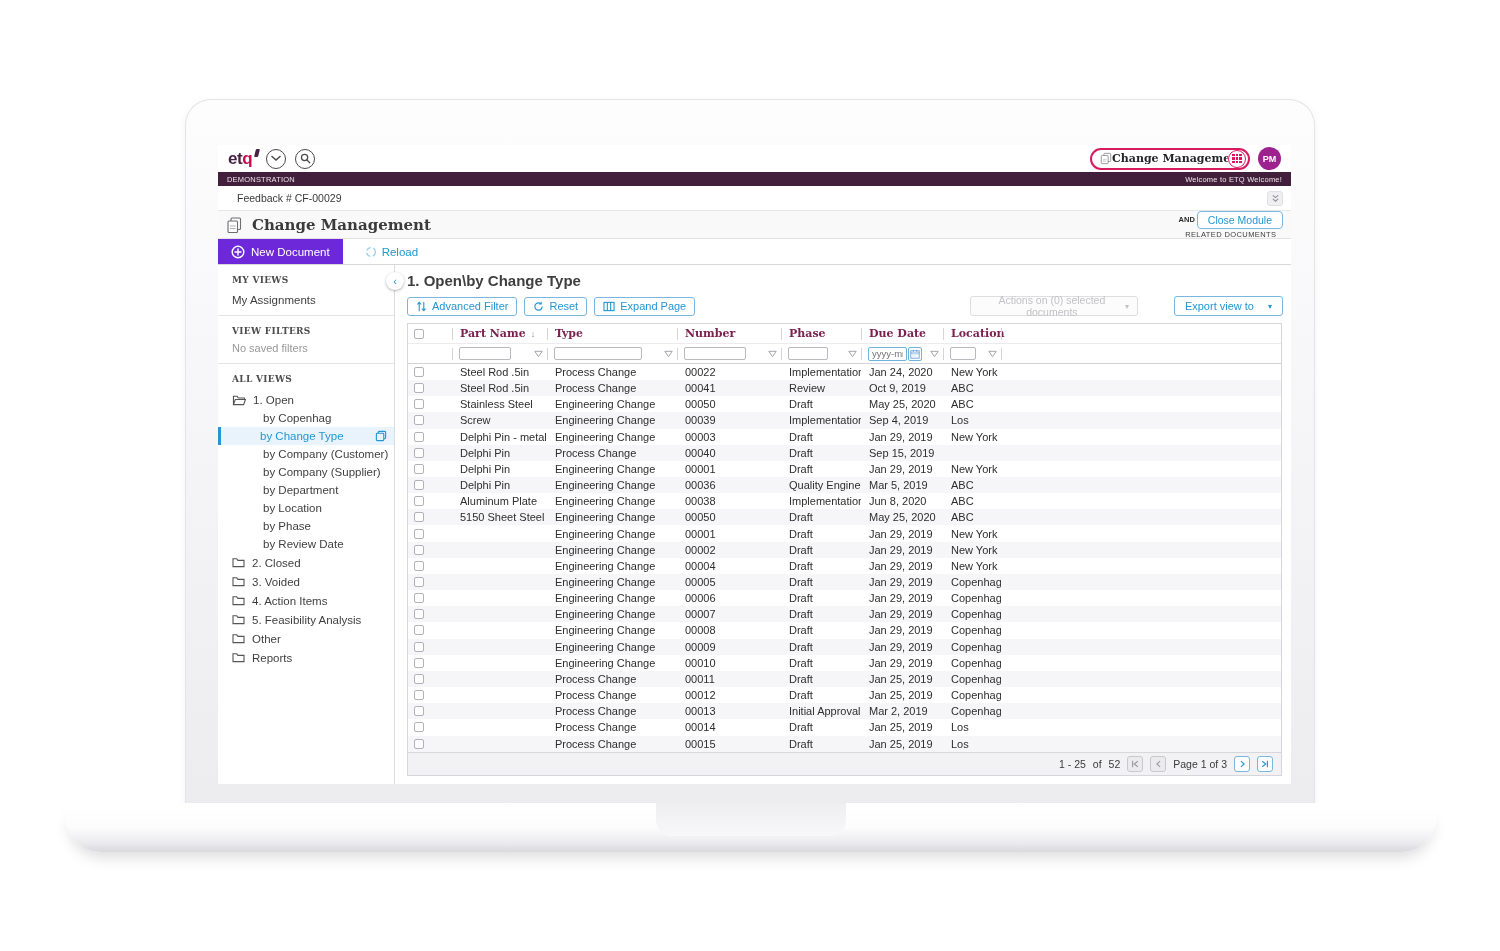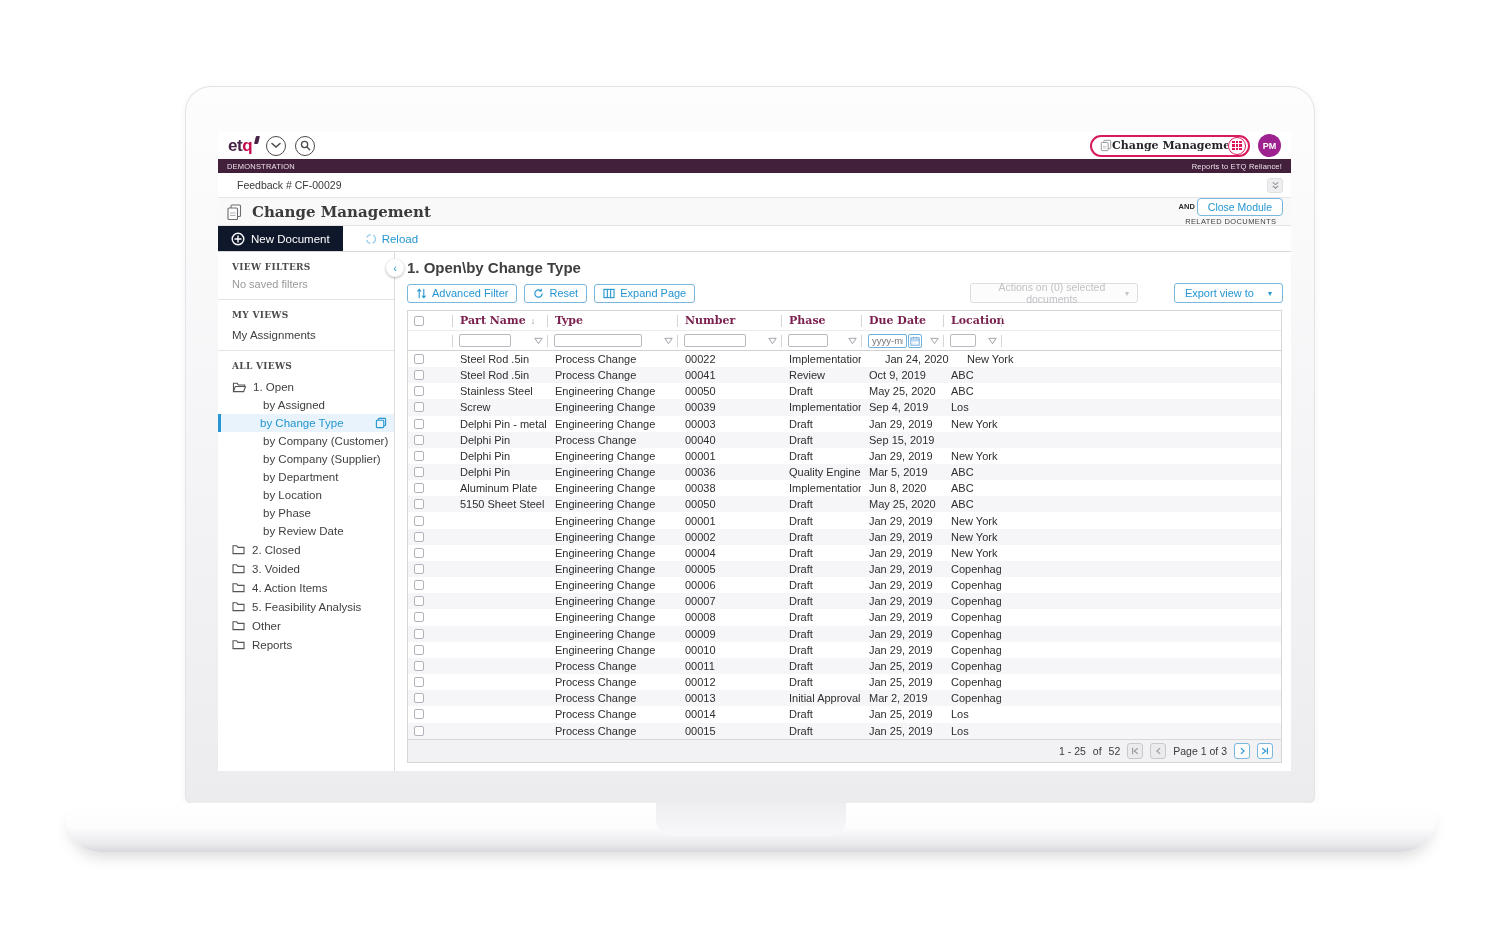--- a/index.html
+++ b/index.html
@@ -1,20 +1,20 @@
 <!DOCTYPE html>
 <html><head>
 <meta charset="utf-8">
 <style>
   * { margin:0; padding:0; box-sizing:border-box; }
   html,body { width:1500px; height:951px; background:#ffffff; font-family:"Liberation Sans", sans-serif; }
   .canvas { position:relative; width:1500px; height:951px; overflow:hidden; }
 
   
-  .bezel { position:absolute; left:185px; top:86px; width:1130px; height:718px;
+  .bezel { position:absolute; left:185px; top:99px; width:1130px; height:718px;
            border-radius:26px 26px 8px 8px;
            background:linear-gradient(180deg,#fdfdfe 0%,#f3f3f5 60%,#ececee 100%);
            box-shadow:inset 0 0 0 1px #e4e4e8, 0 2px 8px rgba(0,0,0,.05); }
   .screen { position:absolute; left:33px; top:46px; width:1073px; height:639px; background:#fff; overflow:hidden; }
   .base { position:absolute; left:65px; top:803px; width:1372px; height:49px;
           border-radius:5px 5px 36px 36px;
           background:linear-gradient(180deg,#ffffff 0%,#fcfcfd 50%,#ebebee 82%,#d8d8dd 100%);
           box-shadow:0 10px 16px -6px rgba(0,0,0,.16); }
   .notch { width:190px; height:33px; margin:0 auto; border-radius:0 0 16px 16px;
            background:linear-gradient(180deg,#eeeef1,#f8f8fa); }
@@ -59,21 +59,21 @@
   .modulerow h1 { font-family:"DejaVu Serif", serif; font-size:15px; color:#3b3b3b; margin-left:9px; font-weight:bold; }
   .mr-right { margin-left:auto; text-align:center; }
   .mr-top { display:flex; align-items:center; justify-content:space-between; }
   .and-label { font-size:7.5px; font-weight:bold; color:#2b2b2b; margin-right:2px; }
   .close-btn { height:18px; padding:0 10px; border:1px solid #79b7de; border-radius:4px; background:#fff;
                color:#2596d1; font-size:10.5px; }
   .related-label { font-size:7.5px; color:#3f3f3f; letter-spacing:.4px; margin-top:1px; }
 
   
   .actionsrow { height:26px; background:#fff; border-bottom:1px solid #d8d8da; display:flex; align-items:stretch; }
-  .newdoc-btn { border:none; background:#0f172a; color:#fff; font-size:11.5px; display:flex; align-items:center;
+  .newdoc-btn { border:none; background:#6d28d9; color:#fff; font-size:11.5px; display:flex; align-items:center;
                 gap:6px; padding:12px 13px; }
   .reload-btn { border:none; background:transparent; color:#2596d1; font-size:11.5px; display:flex;
                 align-items:center; gap:5px; margin-left:22px;justify-content:space-between; }
 
   
   .bodyrow { flex:1; display:flex; position:relative; min-height:0; }
   .collapse-btn { position:absolute; left:168px; top:7px; width:18px; height:18px; border-radius:50%;
                   border:none; background:#fff; box-shadow:0 1px 3px rgba(0,0,0,.3); color:#2596d1;
                   font-size:11px; line-height:16px; z-index:6; padding:0; }
 
@@ -179,21 +179,21 @@
                   <i></i>
                   <i></i>
                 </span>
               </span>
           </div>
           <div class="avatar">PM</div>
         </header>
 
         <div class="banner">
           <span>DEMONSTRATION</span>
-          <span>Reports to ETQ Reliance!</span>
+          <span>Welcome to ETQ Welcome!</span>
         </div>
 
         <div class="crumbrow">
           <span>Feedback # CF-00029</span>
           <button class="dbl-btn">
             <span>
                 <svg width="9" height="9" viewBox="0 0 10 10">
                   <path d="M2 1.5 L5 4 L8 1.5 M2 5.5 L5 8 L8 5.5" fill="none" stroke="#909096" stroke-width="1.2"></path>
                 </svg>
               </span>
@@ -236,41 +236,41 @@
               </span>
             <span>Reload</span>
           </button>
         </div>
 
         <div class="bodyrow">
           <button class="collapse-btn">‹</button>
 
           <aside class="sidebar">
             <div class="sb-sec">
+              <div class="sb-head">MY VIEWS</div>
+              <div class="sb-item">My Assignments</div>
+            </div>
+            <div class="sb-sec">
               <div class="sb-head">VIEW FILTERS</div>
               <div class="sb-muted">No saved filters</div>
-            </div>
-            <div class="sb-sec">
-              <div class="sb-head">MY VIEWS</div>
-              <div class="sb-item">My Assignments</div>
             </div>
             <div class="sb-sec no-border">
               <div class="sb-head">ALL VIEWS</div>
               <div class="tree" id="tree">
                   <div class="t-folder">
                     <span>
                       <svg width="14" height="12" viewBox="0 0 15 13">
                         <path d="M1.5 11.5v-9h4l1.3 1.8h6.7v1.7" fill="none" stroke="#555" stroke-width="1.2"></path>
                         <path d="M1.5 11.5l2-5.5h11l-2 5.5z" fill="none" stroke="#555" stroke-width="1.2"></path>
                       </svg>
                     </span>
                     <span>1. Open</span>
                   </div>
                   <div class="t-child">
-                    <span>by Assigned</span>
+                    <span>by Copenhag</span>
                   </div>
                   <div class="t-child sel">
                     <span>by Change Type</span>
                     <span class="copy-ic">
                       <svg width="12" height="12" viewBox="0 0 13 13">
                         <rect x="3.5" y="1.5" width="8" height="8" rx="1" fill="none" stroke="#2596d1" stroke-width="1.2"></rect>
                         <rect x="1.5" y="3.5" width="8" height="8" rx="1" fill="#e8f3fb" stroke="#2596d1" stroke-width="1.2"></rect>
                       </svg>
                     </span>
                   </div>
@@ -476,21 +476,21 @@
                 </div>
               <div class="g-rows" id="grows">
                   <div class="g-row">
                     <div class="cell" style="width: 44px; padding-left: 0px;">
                       <div class="cb"></div>
                     </div>
                     <div class="cell" style="width: 95px;">Steel Rod .5in</div>
                     <div class="cell" style="width: 130px;">Process Change</div>
                     <div class="cell" style="width: 104px;">00022</div>
                     <div class="cell" style="width: 80px;">Implementation</div>
-                    <div class="cell" style="width: 82px; margin-left: 16px;">Jan 24, 2020</div>
+                    <div class="cell" style="width: 82px;">Jan 24, 2020</div>
                     <div class="cell" style="width: 58px;">New York</div>
                   </div>
                   <div class="g-row alt">
                     <div class="cell" style="width: 44px; padding-left: 0px;">
                       <div class="cb"></div>
                     </div>
                     <div class="cell" style="width: 95px;">Steel Rod .5in</div>
                     <div class="cell" style="width: 130px;">Process Change</div>
                     <div class="cell" style="width: 104px;">00041</div>
                     <div class="cell" style="width: 80px;">Review</div>

